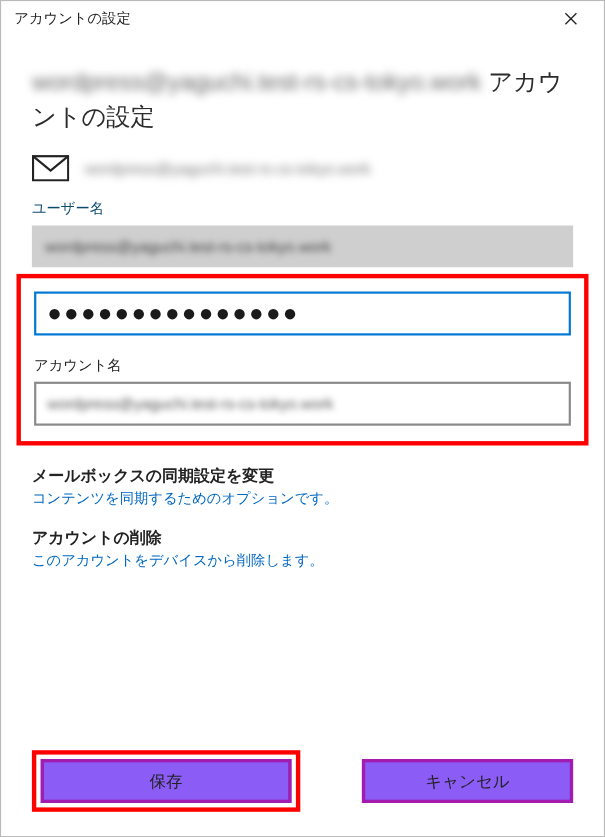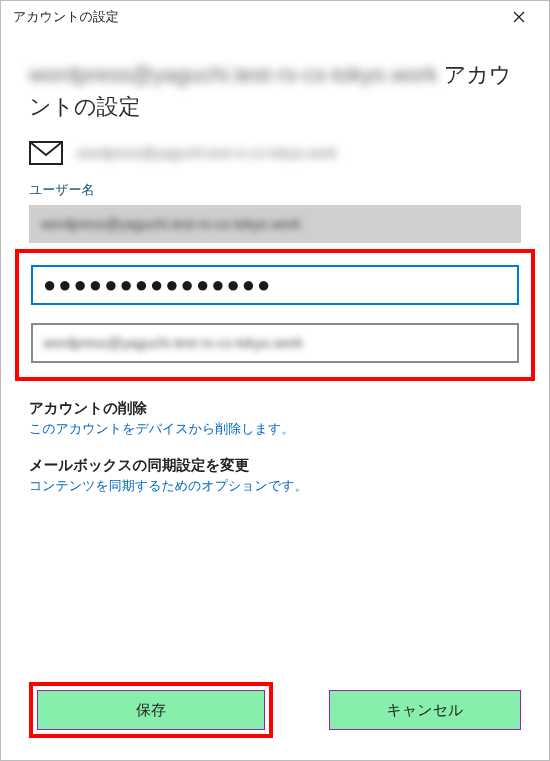--- a/index.html
+++ b/index.html
@@ -146,22 +146,22 @@
   .button-bar {
     position: absolute;
     left: 0; right: 0; bottom: 0;
     padding: 18px 28px 22px 28px;
     display: flex;
     gap: 20px;
   }
   .btn {
     flex: 1;
     height: 40px;
-    background: #86efac;
-    border: 1px solid #a21caf;
+    background: #8b5cf6;
+    border: 3px solid #a21caf;
     display: flex;
     align-items: center;
     justify-content: center;
     font-size: 15px;
     color: #222;
     cursor: pointer;
   }
   .red-wrap {
     border: 4px solid #ff0000;
     padding: 4px;
@@ -202,33 +202,34 @@
   <div class="field-label">ユーザー名</div>
   <div class="readonly-box">
     <span class="blurred">wordpress@yaguchi.test-rs-cs-tokyo.work</span>
   </div>
 
   <div class="red-group">
     <div class="input-box">
       <span>●●●●●●●●●●●●●●●</span>
     </div>
 
+    <div class="field-label dark">アカウント名</div>
     <div class="input-box grey">
       <span class="blurred">wordpress@yaguchi.test-rs-cs-tokyo.work</span>
     </div>
+  </div>
+
+  <div class="section">
+    <div class="section-title">メールボックスの同期設定を変更</div>
+    <div class="section-link">コンテンツを同期するためのオプションです。</div>
   </div>
 
   <div class="section">
     <div class="section-title">アカウントの削除</div>
     <div class="section-link">このアカウントをデバイスから削除します。</div>
-  </div>
-
-  <div class="section">
-    <div class="section-title">メールボックスの同期設定を変更</div>
-    <div class="section-link">コンテンツを同期するためのオプションです。</div>
   </div>
 
 </div>
 
 <div class="button-bar">
   <div class="red-wrap">
     <div class="btn">
       <span>保存</span>
     </div>
   </div>

